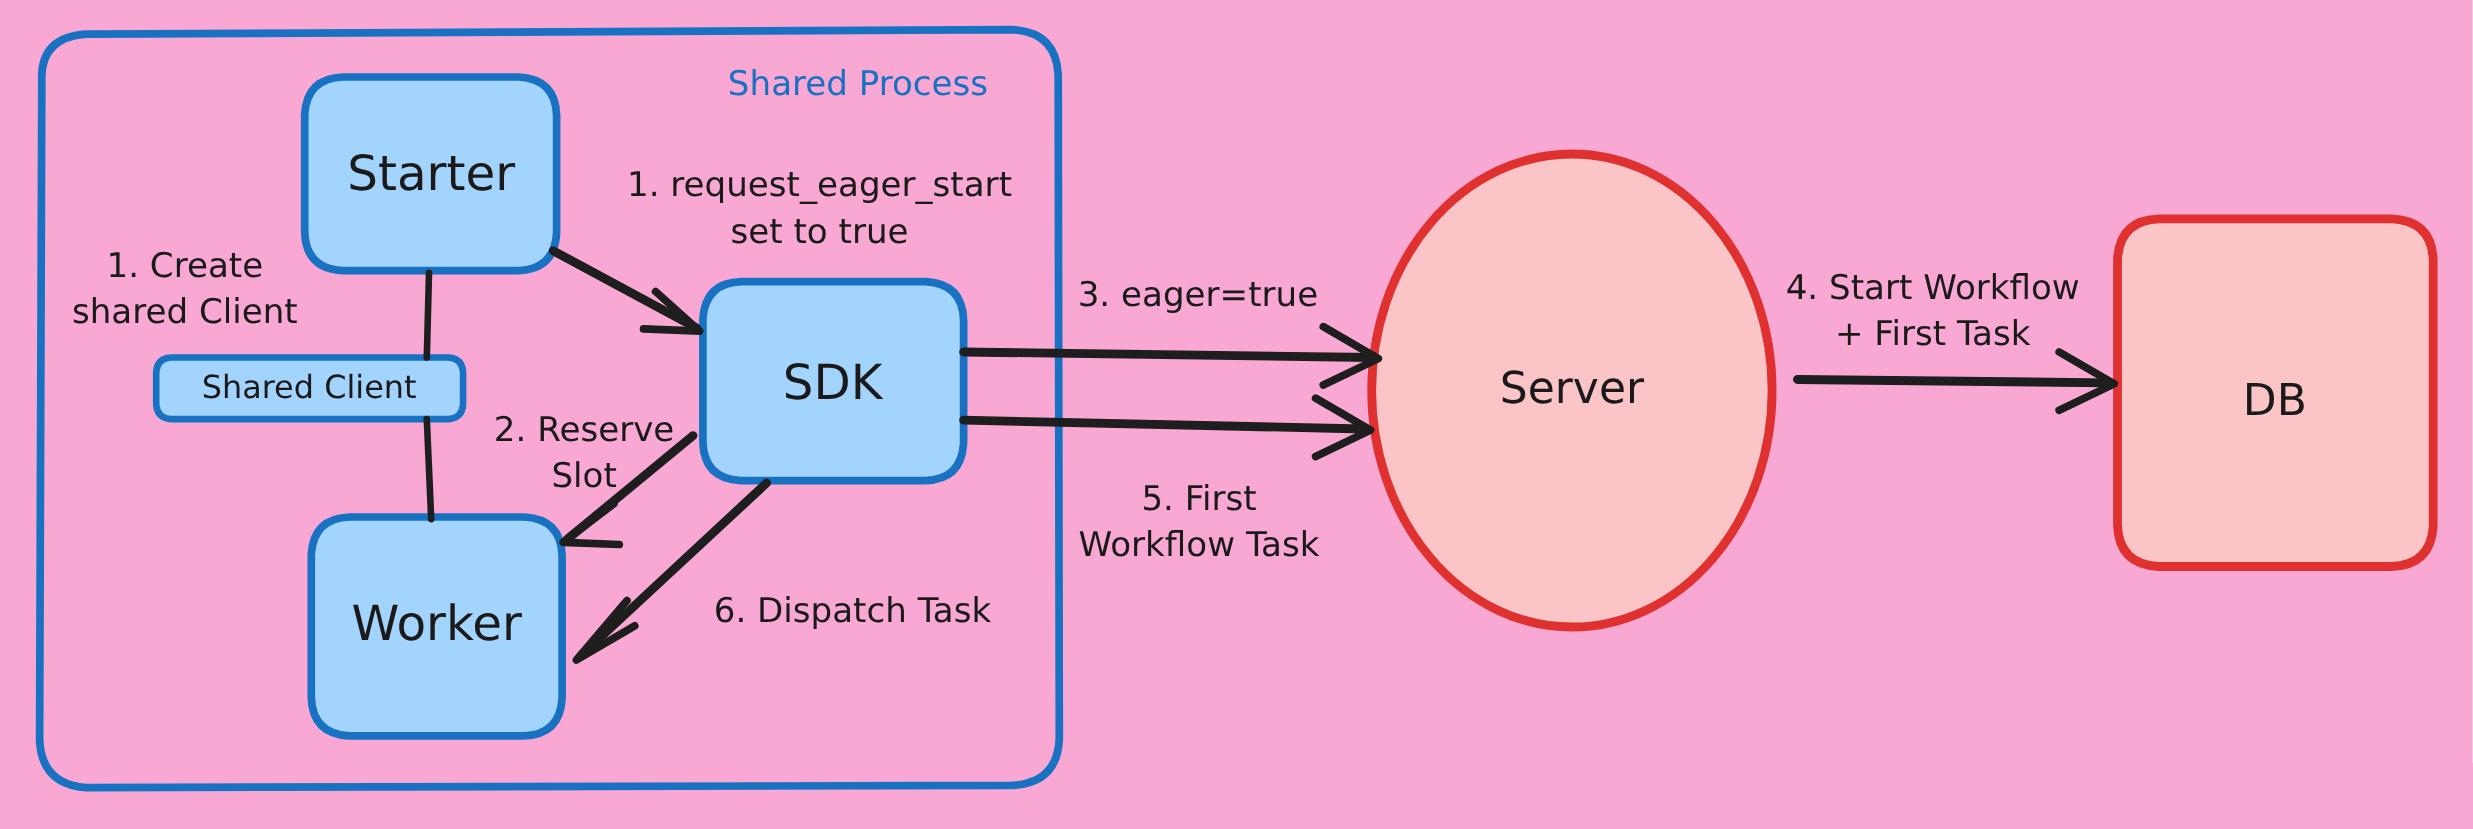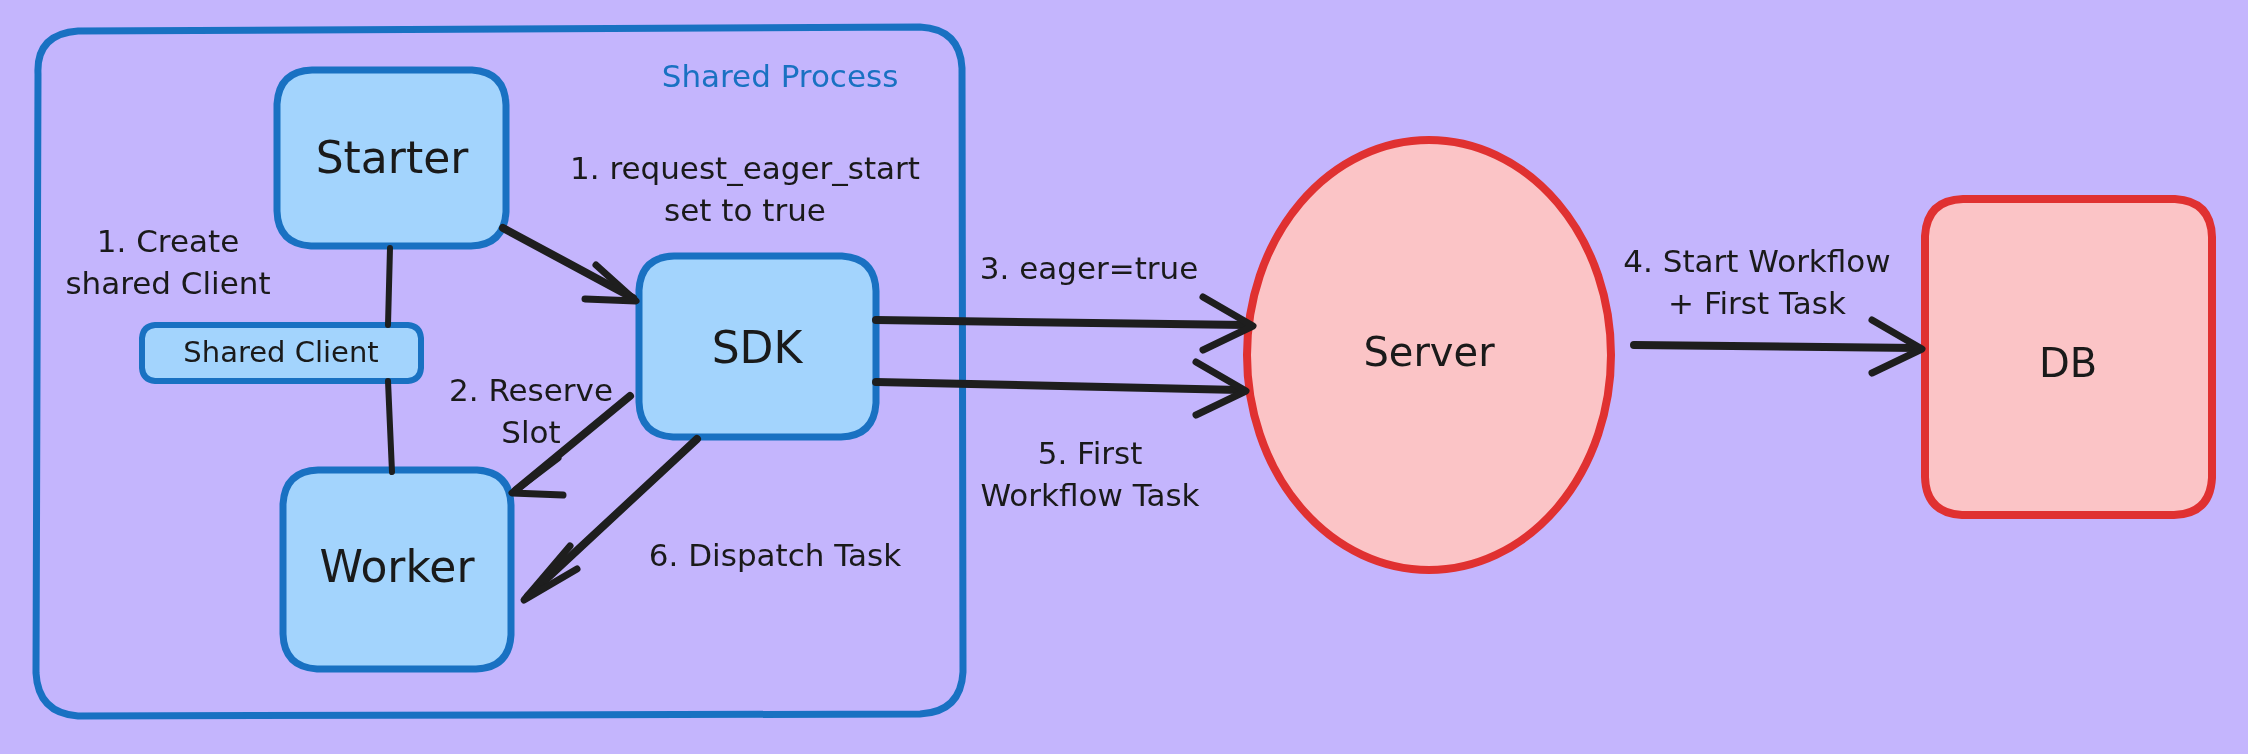--- a/index.html
+++ b/index.html
@@ -7,21 +7,21 @@
     padding: 0;
     background: #ffffff;
   }
   body {
     font-family: "DejaVu Sans", sans-serif;
   }
   #canvas {
     position: relative;
     width: 2248px;
     height: 754px;
-    background: #c4b5fd;
+    background: #f9a8d4;
     overflow: hidden;
   }
   #canvas svg.layer {
     position: absolute;
     left: 0;
     top: 0;
     width: 2248px;
     height: 754px;
   }
   .node-label {

